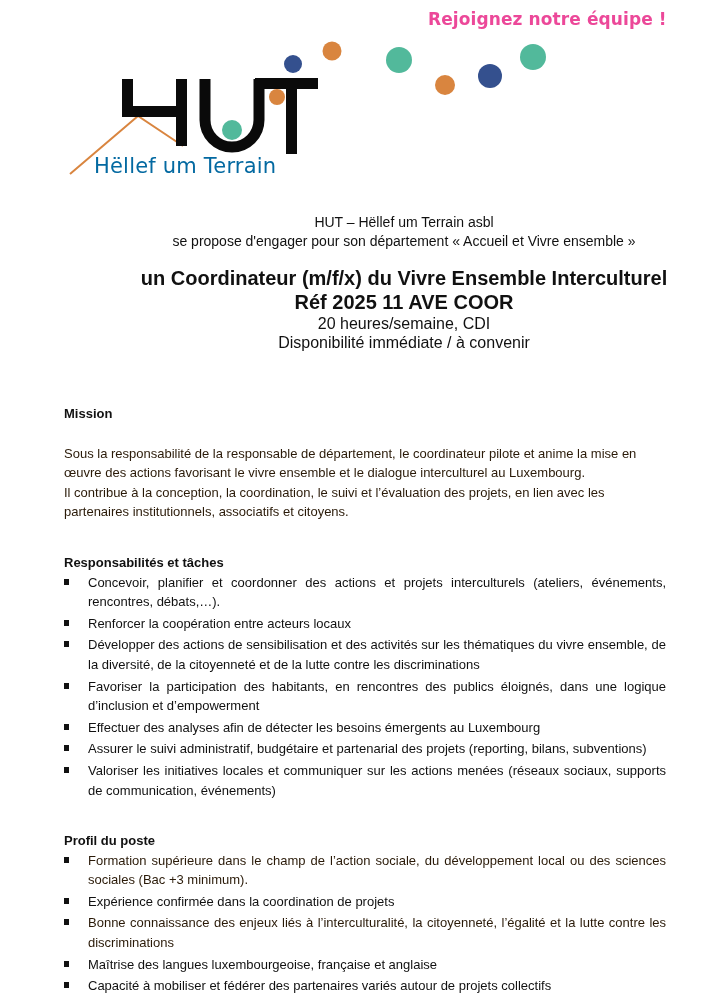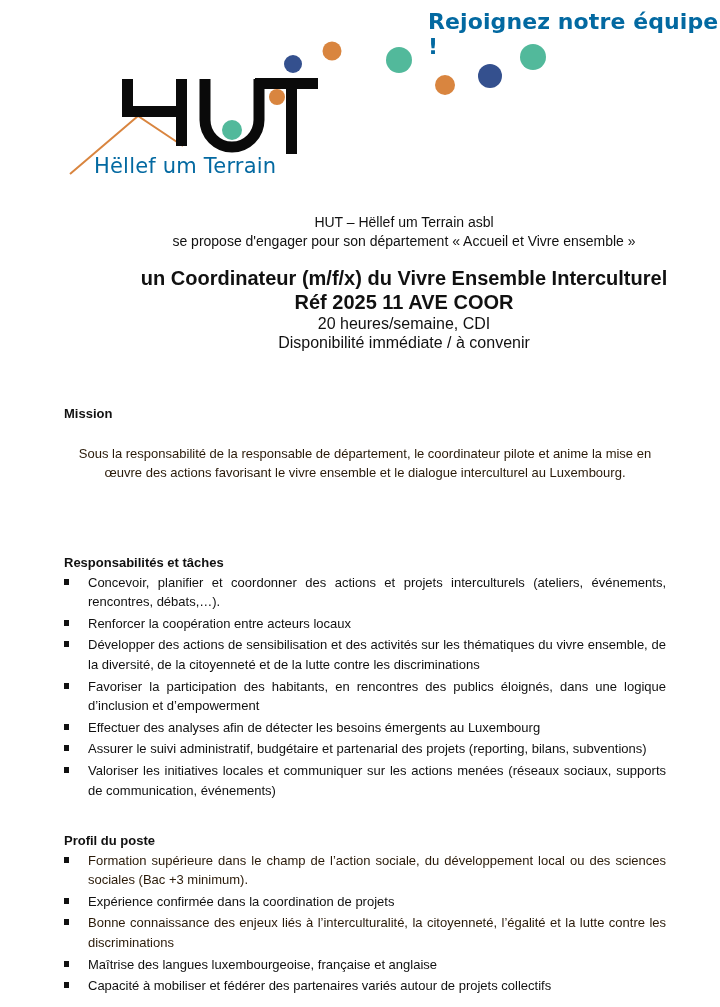--- a/index.html
+++ b/index.html
@@ -1,30 +1,30 @@
 <!DOCTYPE html>
 <html><head>
   <meta charset="utf-8">
   <style>
     html, body { margin: 0; padding: 0; background: #ffffff; }
     body { width: 720px; height: 1007px; position: relative; overflow: hidden;
            font-family: "Liberation Sans", sans-serif; color: #111; }
     .tagline { position: absolute; left: 428px; top: 9px; font-family: "DejaVu Sans", sans-serif;
-               font-weight: bold; font-size: 22px; color: #0369a1; letter-spacing: 0.1px; }
+               font-weight: bold; font-size: 17px; color: #ec4899; letter-spacing: 0.1px; }
     .logo { position: absolute; left: 0; top: 0; width: 720px; height: 200px; }
     .logo-sub { position: absolute; left: 94px; top: 154px; font-family: "DejaVu Sans", sans-serif;
                 font-size: 21px; color: #0369a1; letter-spacing: 0.2px; }
     .center { position: absolute; left: 0; width: 720px; text-align: center; padding-left: 44px; }
     .org { top: 213px; font-size: 14px; line-height: 19px; }
     .title { top: 266px; font-size: 20px; font-weight: bold; line-height: 24px; }
     .meta { top: 314px; font-size: 16px; line-height: 19px; }
     .section { position: absolute; left: 64px; width: 602px; font-size: 13px; line-height: 19.6px; }
     .h { font-weight: bold; }
     .p { margin: 0; }
-    .tint { color: #2a1a08; text-align: center; }
+    .tint { color: #2a1a08; }
     ul.bul { list-style: none; margin: 0; padding: 0; }
     ul.bul li { position: relative; padding-left: 24px; text-align: justify; margin-bottom: 2px; }
     ul.bul li .b { position: absolute; left: 0; top: 6px; width: 5px; height: 6px; background: #111; }
   </style>
 </head>
 <body>
 
 <div class="tagline">Rejoignez notre équipe !</div>
 
 <svg class="logo" viewBox="0 0 720 200">
@@ -67,20 +67,21 @@
 
 <div class="center meta">
   <div>20 heures/semaine, CDI</div>
   <div>Disponibilité immédiate / à convenir</div>
 </div>
 
 <div class="section" style="top:404px;">
   <div class="h">Mission</div>
   <div style="height:20px"></div>
   <p class="p tint">Sous la responsabilité de la responsable de département, le coordinateur pilote et anime la mise en œuvre des actions favorisant le vivre ensemble et le dialogue interculturel au Luxembourg.</p>
+  <p class="p tint">Il contribue à la conception, la coordination, le suivi et l’évaluation des projets, en lien avec les partenaires institutionnels, associatifs et citoyens.</p>
 </div>
 
 <div class="section" style="top:553px;">
   <div class="h">Responsabilités et tâches</div>
   <ul class="bul">
     <li><span class="b"></span><span>Concevoir, planifier et coordonner des actions et projets interculturels (ateliers, événements, rencontres, débats,…).</span></li>
     <li><span class="b"></span><span>Renforcer la coopération entre acteurs locaux</span></li>
     <li><span class="b"></span><span>Développer des actions de sensibilisation et des activités sur les thématiques du vivre ensemble, de la diversité, de la citoyenneté et de la lutte contre les discriminations</span></li>
     <li><span class="b"></span><span>Favoriser la participation des habitants, en rencontres des publics éloignés, dans une logique d’inclusion et d’empowerment</span></li>
     <li><span class="b"></span><span>Effectuer des analyses afin de détecter les besoins émergents au Luxembourg</span></li>

